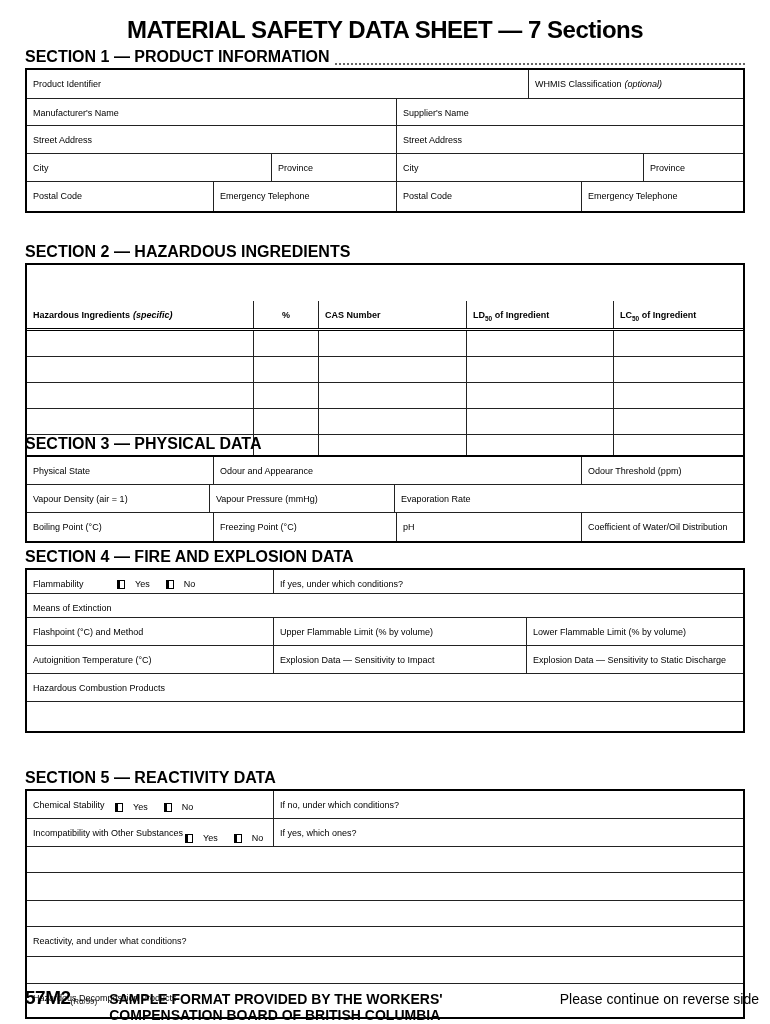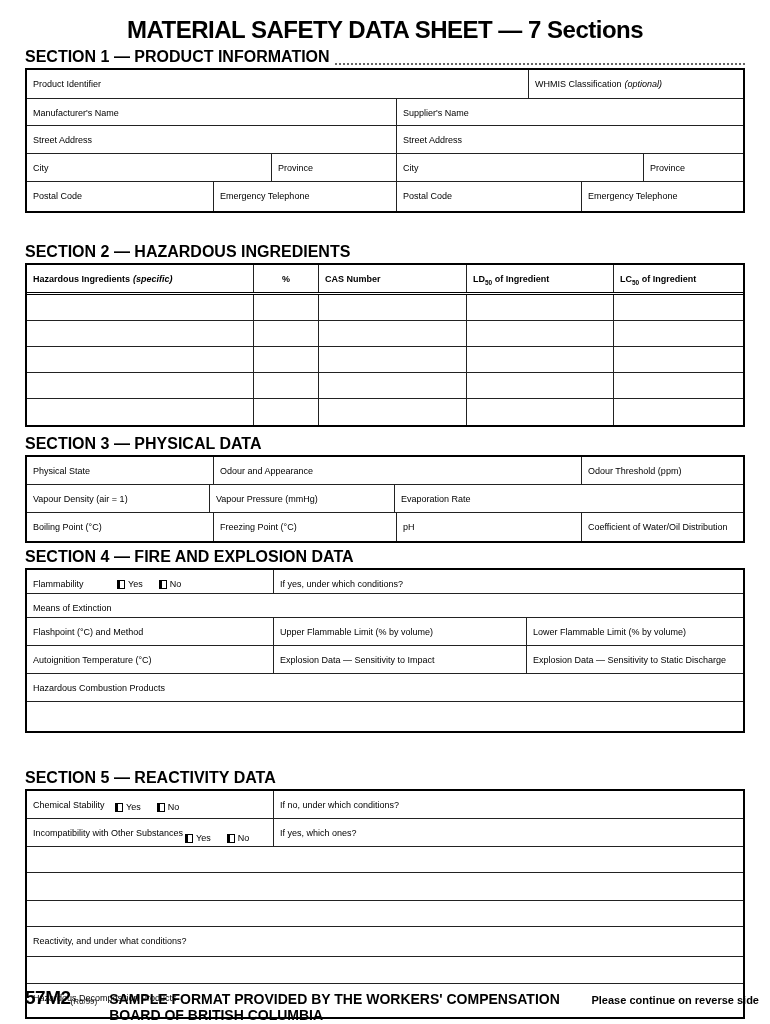--- a/index.html
+++ b/index.html
@@ -13,39 +13,39 @@
     position: absolute; top: 16px; left: 0; width: 100%;
     text-align: center; font-weight: bold; font-size: 24px; letter-spacing: -0.5px;
   }
   .section { position: absolute; left: 25px; width: 720px; }
   .heading { display: flex; align-items: flex-end; height: 13px; margin-bottom: 2px; }
   .h-text { font-size: 16px; font-weight: bold; white-space: nowrap; }
   .dotfill { flex: 1; border-bottom: 2px dotted #666; margin: 0 0 1px 5px; }
   .tbl { border: 2px solid #000; background: #fff; }
   .row { display: flex; border-bottom: 1px solid #222; }
   .row.last { border-bottom: none; }
-  .row.thick { border-bottom: 3px double #000; }
+  .row.thick { border-bottom: 3px double #000; margin-top: 36px; }
   .cell { position: relative; border-right: 1px solid #222; padding: 3px 6px 0 6px; overflow: hidden; }
   .cell:last-child { border-right: none; }
   .cell.grow { flex: 1; }
   .cell.center { text-align: center; }
   .lbl { font-size: 9px; line-height: 10.5px; display: inline-block; }
   .b { font-weight: bold; }
   .it { font-style: italic; }
   .note { margin-left: 3px; }
   sub { font-size: 6.5px; line-height: 0; }
   .cbgroup { position: absolute; display: flex; align-items: center; }
   .cb { width: 8px; height: 9px; border: 1px solid #000; border-left-width: 3px; display: inline-block; flex: 0 0 auto; }
-  .cblbl { font-size: 9px; margin-left: 3px; }
+  .cblbl { font-size: 9px; margin-left: 10px; }
   .gap { margin-left: 16px; }
   .footer { position: absolute; left: 25px; top: 987px; width: 734px; display: flex; align-items: baseline; }
   .f-num { font-size: 19px; font-weight: bold; letter-spacing: -0.5px; }
   .f-rev { font-size: 8px; }
   .f-center { font-size: 14px; font-weight: bold; margin-left: 12px; }
-  .f-right { font-size: 11px; font-weight: bold; margin-left: auto; white-space: nowrap; }
+  .f-right { font-size: 14px; font-weight: normal; margin-left: auto; white-space: nowrap; }
 </style>
 </head>
 <body>
 
 <div class="page">
 
   <div class="title">MATERIAL SAFETY DATA SHEET — 7 Sections</div>
 
   <div class="section" style="top:53px">
     <div class="heading">

